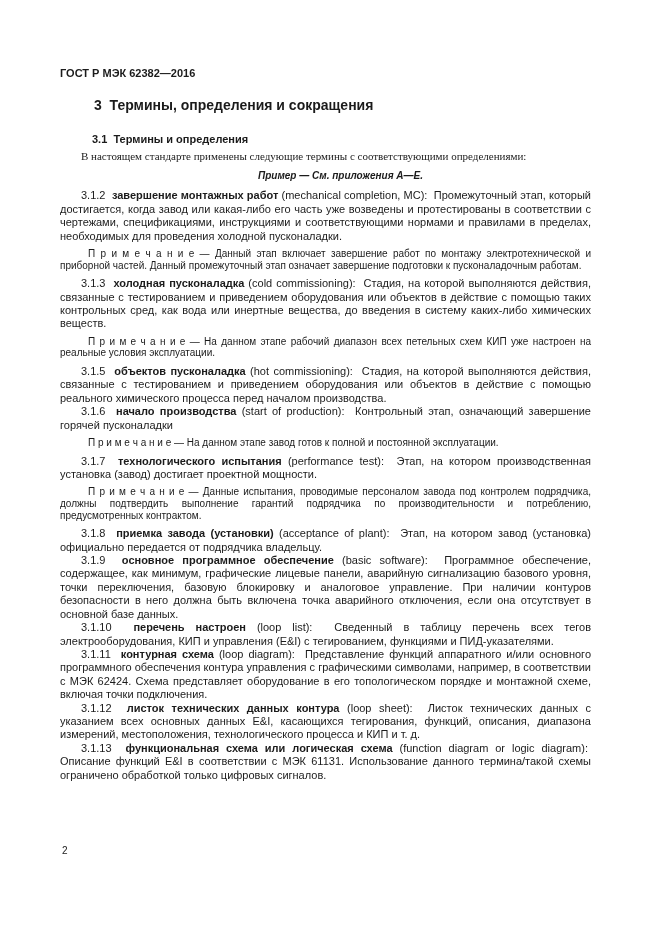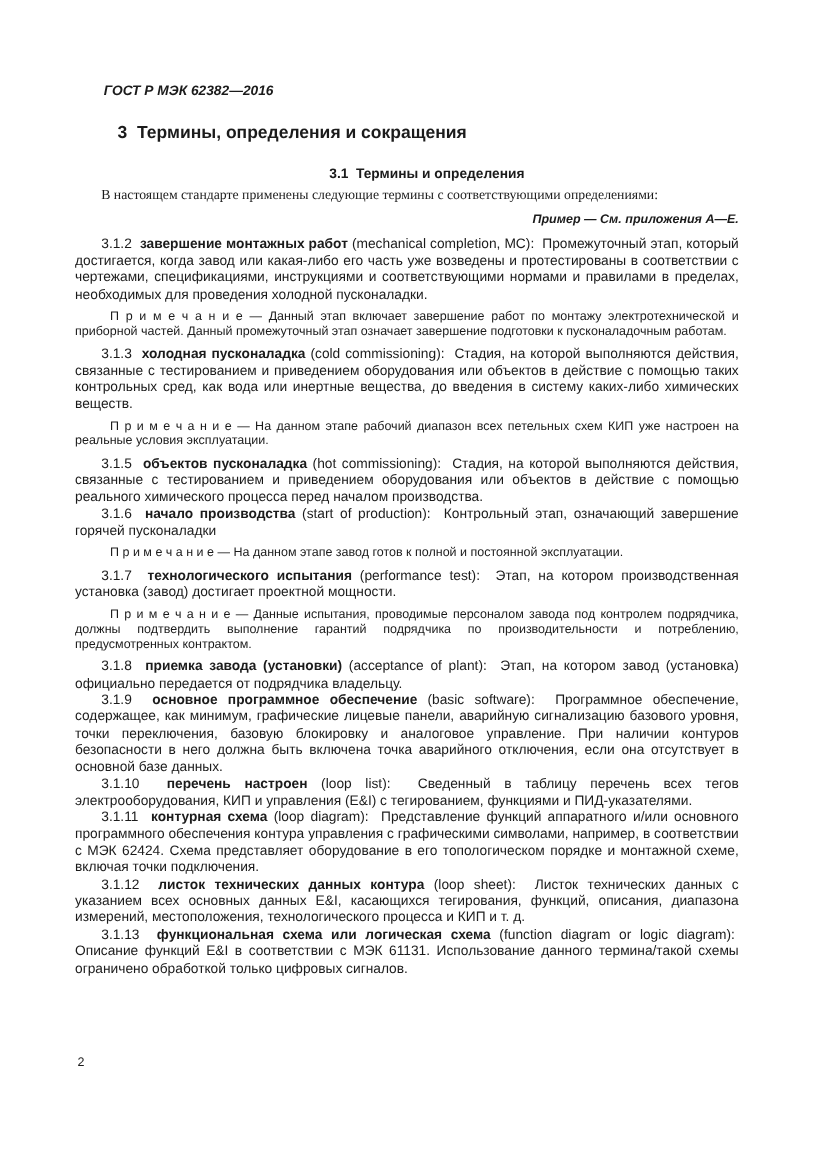--- a/index.html
+++ b/index.html
@@ -17,38 +17,36 @@
   }
   .inner {
     position: absolute;
     left: 60px; top: 67px;
     width: 531px;
   }
   .doc-header {
     font-weight: bold;
     font-size: 11px;
     line-height: 13px;
-    margin-left: 23px;
+    margin-left: 0;
     white-space: pre-wrap;
-    font-style: italic;
   }
   .h1 {
     font-weight: bold;
     font-size: 14px;
     line-height: 17px;
     margin: 17px 0 13px 34px;
     white-space: pre-wrap;
   }
   .h2 {
     font-weight: bold;
     font-size: 11px;
     line-height: 13px;
     margin: 19px 0 4px 32px;
     white-space: pre-wrap;
-    text-align: center;
   }
   .content {
     font-size: 11px;
     line-height: 13.4px;
     text-align: justify;
     hyphens: auto;
   }
   .content p { margin: 0; text-indent: 21px; }
   .content p.intro { text-indent: 21px; font-family: Liberation Serif, serif; }
   .content p.note {
@@ -57,21 +55,21 @@
     margin: 5px 0 6px;
     text-indent: 28px;
   }
   .content p.example {
     font-weight: bold;
     font-style: italic;
     font-size: 10px;
     line-height: 12px;
     margin: 7px 0;
     text-indent: 30px;
-    text-align: right;
+    text-align: center;
   }
   .pageno {
     position: absolute;
     left: 62px; top: 845px;
     font-size: 10px;
     line-height: 12px;
   }
 </style>
 </head>
 <body>

